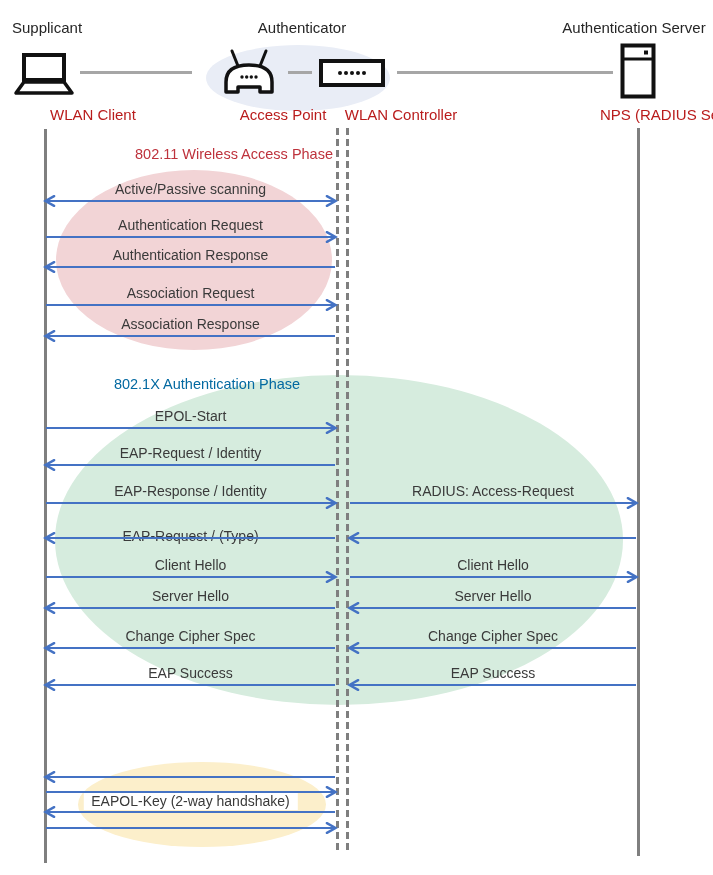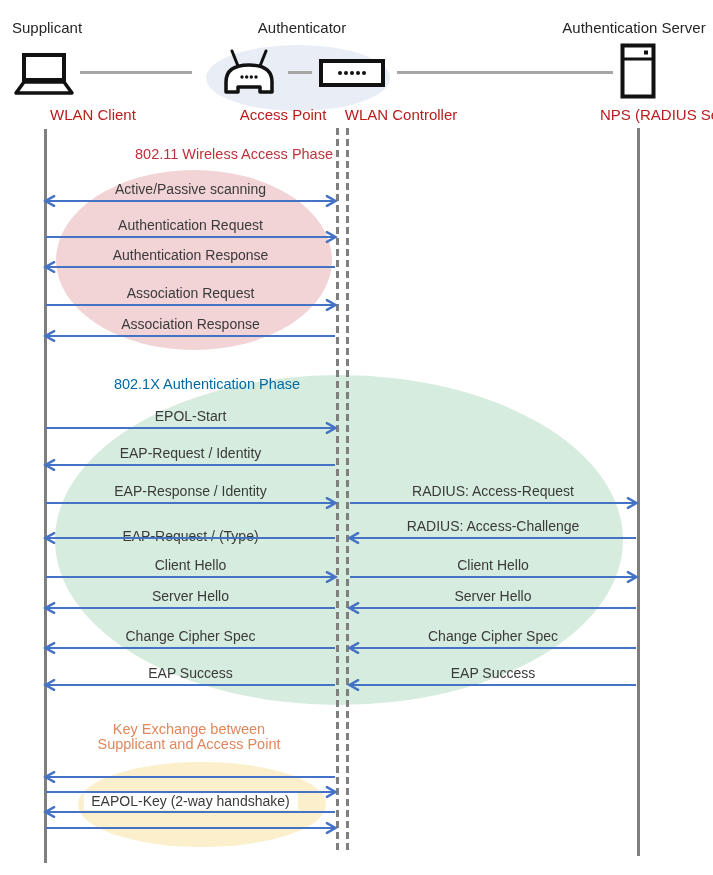--- a/index.html
+++ b/index.html
@@ -113,37 +113,32 @@
     </svg>
   </div>
 
   <div class="device-label d-client">WLAN Client</div>
   <div class="device-label d-ap">Access Point</div>
   <div class="device-label d-wlc">WLAN Controller</div>
   <div class="device-label d-nps">NPS (RADIUS Server)</div>
 
   <div class="phase-title p1">802.11 Wireless Access Phase</div>
   <div class="phase-title p2">802.1X Authentication Phase</div>
-  <div class="phase-title p3">
-    <div>Key Exchange between</div>
-    <div>Supplicant and Access Point</div>
-  </div>
 
   <div id="labels">
       <div class="msg-label" style="left: 190.5px; top: 181px;">Active/Passive scanning</div>
       <div class="msg-label" style="left: 190.5px; top: 217px;">Authentication Request</div>
       <div class="msg-label" style="left: 190.5px; top: 247px;">Authentication Response</div>
       <div class="msg-label" style="left: 190.5px; top: 285px;">Association Request</div>
       <div class="msg-label" style="left: 190.5px; top: 316px;">Association Response</div>
       <div class="msg-label" style="left: 190.5px; top: 408px;">EPOL-Start</div>
       <div class="msg-label" style="left: 190.5px; top: 445px;">EAP-Request / Identity</div>
       <div class="msg-label" style="left: 190.5px; top: 483px; text-align: right;">EAP-Response / Identity</div>
       <div class="msg-label" style="left: 493px; top: 483px;">RADIUS: Access-Request</div>
       <div class="msg-label" style="left: 190.5px; top: 518px; margin-top: 10px;">EAP-Request / (Type)</div>
-      <div class="msg-label" style="left: 493px; top: 518px;">RADIUS: Access-Challenge</div>
       <div class="msg-label" style="left: 190.5px; top: 557px;">Client Hello</div>
       <div class="msg-label" style="left: 493px; top: 557px;">Client Hello</div>
       <div class="msg-label" style="left: 190.5px; top: 588px;">Server Hello</div>
       <div class="msg-label" style="left: 493px; top: 588px;">Server Hello</div>
       <div class="msg-label" style="left: 190.5px; top: 628px;">Change Cipher Spec</div>
       <div class="msg-label" style="left: 493px; top: 628px;">Change Cipher Spec</div>
       <div class="msg-label" style="left: 190.5px; top: 665px;">EAP Success</div>
       <div class="msg-label" style="left: 493px; top: 665px;">EAP Success</div>
       <div class="msg-label bg" style="left: 190.5px; top: 792px;">EAPOL-Key (2-way handshake)</div>
     </div>

